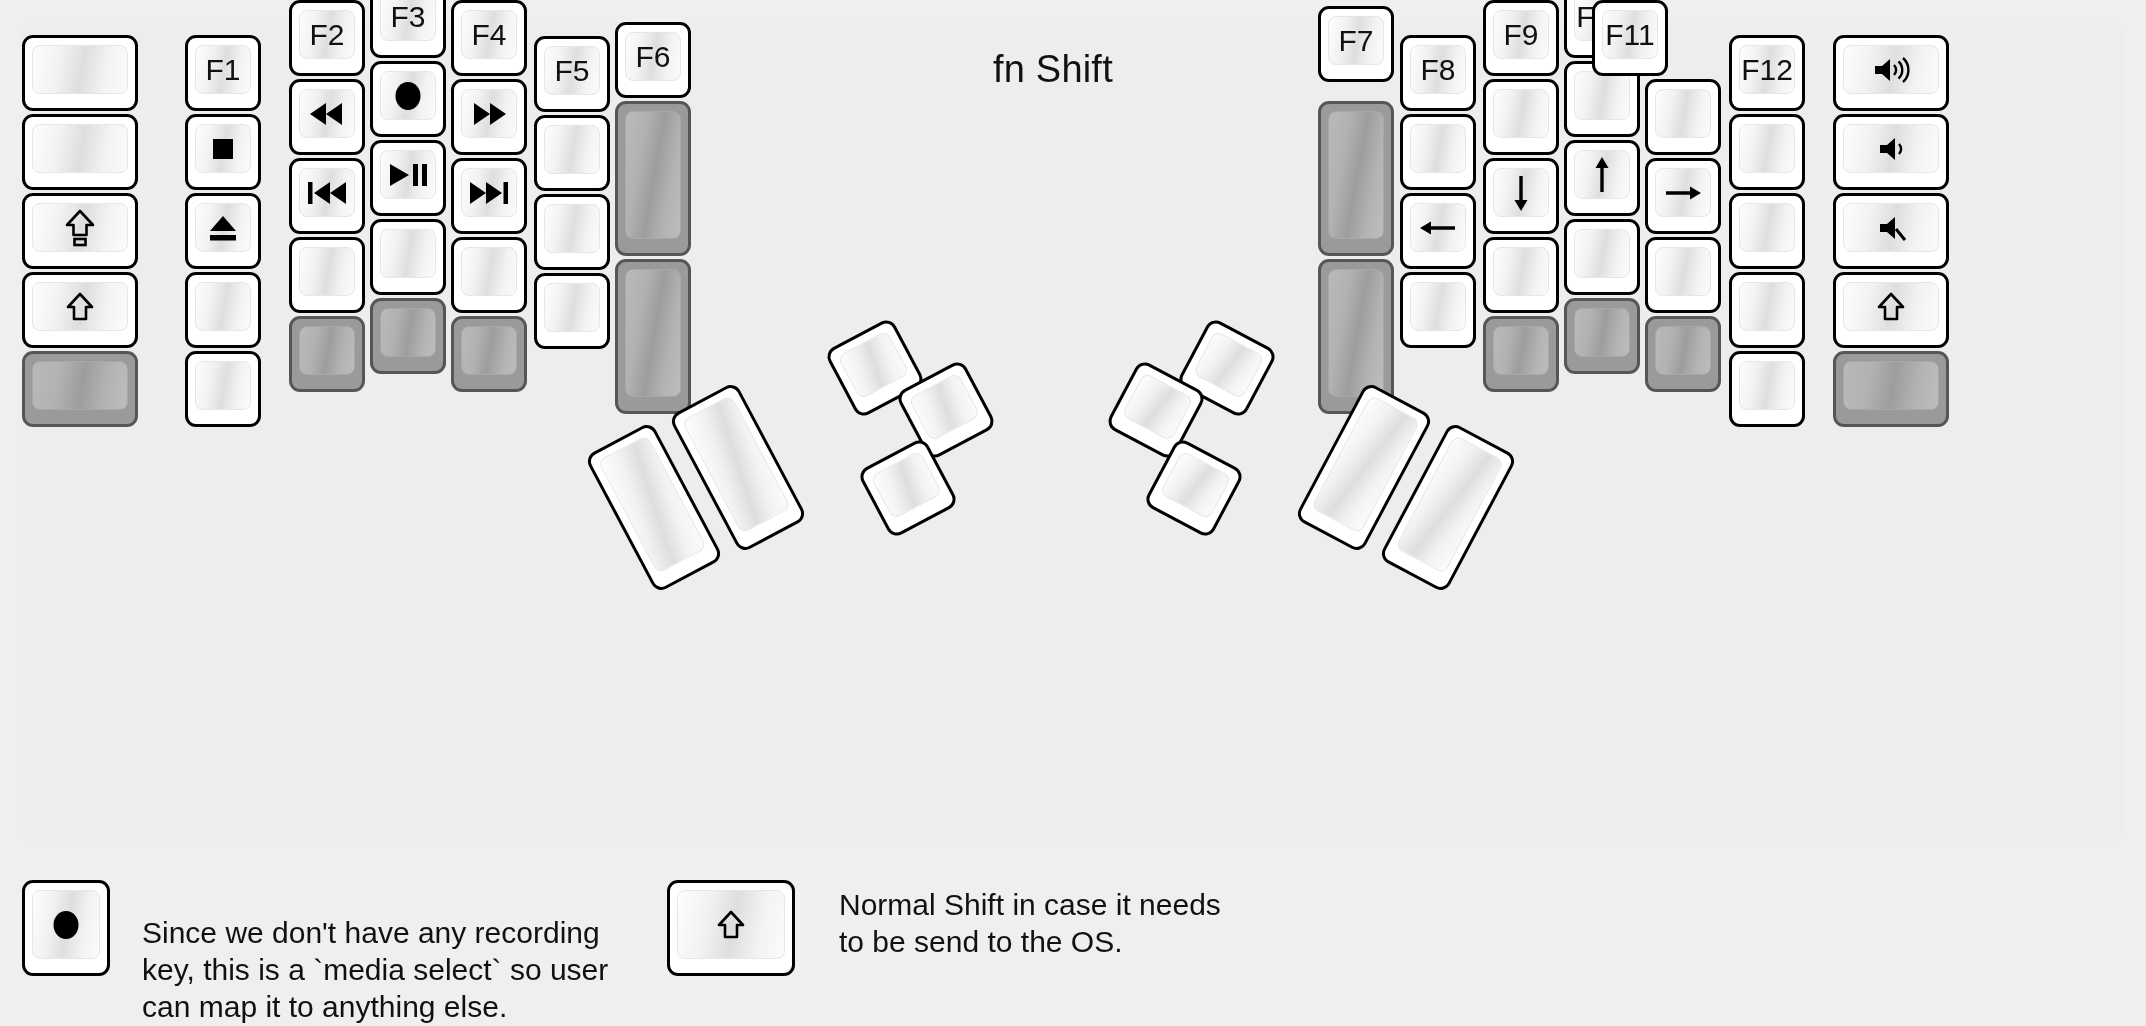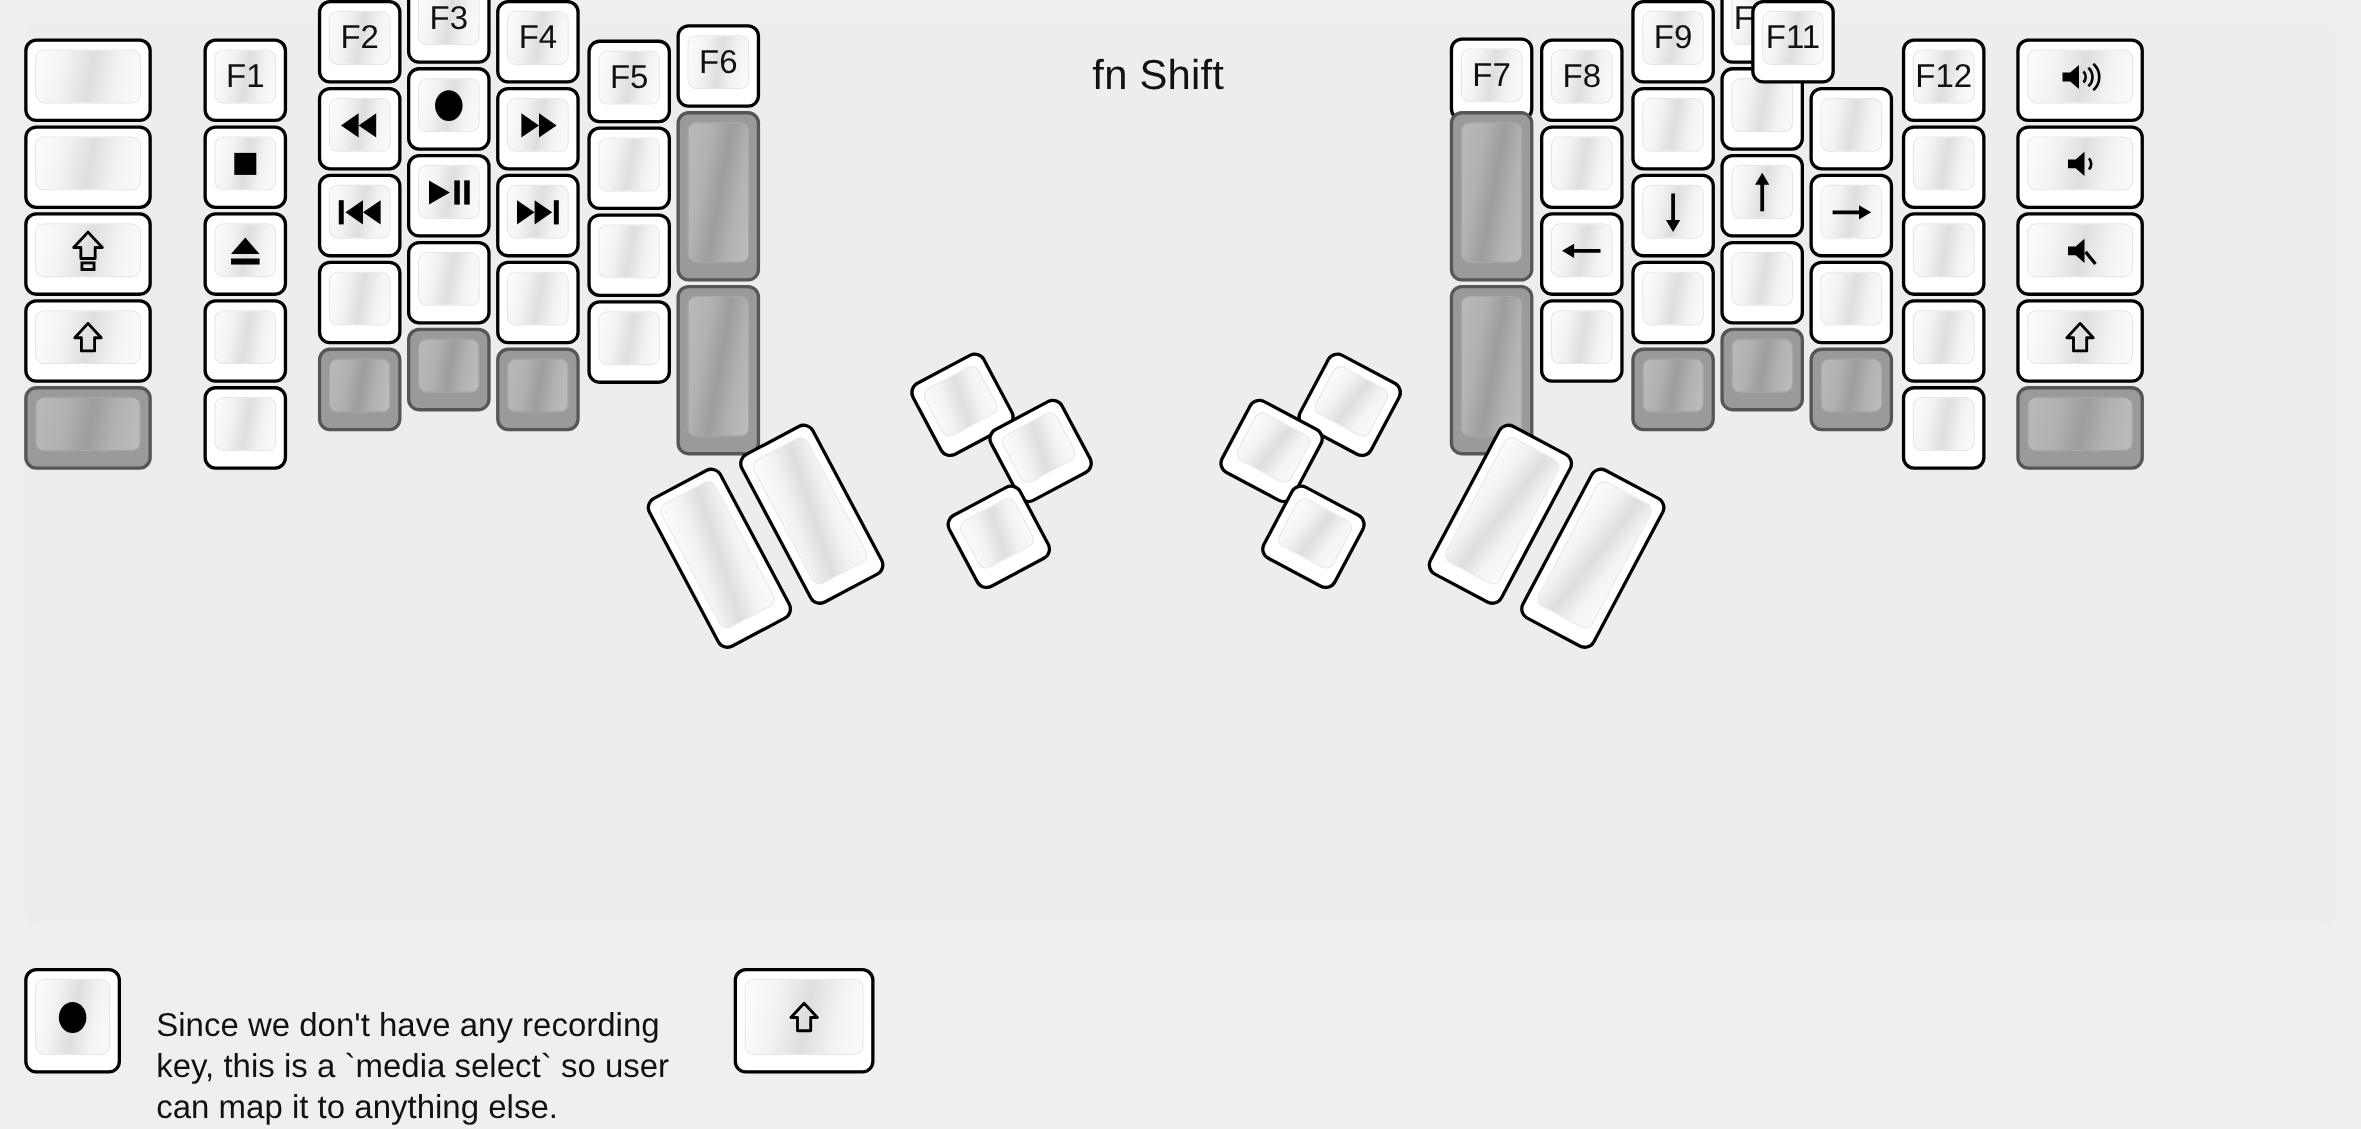--- a/index.html
+++ b/index.html
@@ -279,21 +279,21 @@
         <div class="cap">
           <span class="lbl">F6</span>
         </div>
       </div>
       <div class="key trans" style="left: 615px; top: 101px; width: 76px; height: 155px;">
         <div class="cap"></div>
       </div>
       <div class="key trans" style="left: 615px; top: 259px; width: 76px; height: 155px;">
         <div class="cap"></div>
       </div>
-      <div class="key" style="left: 1318px; top: 34px; width: 76px; height: 76px;">
+      <div class="key" style="left: 1318px; top: 6px; width: 76px; height: 76px;">
         <div class="cap">
           <span class="lbl">F7</span>
         </div>
       </div>
       <div class="key trans" style="left: 1318px; top: 101px; width: 76px; height: 155px;">
         <div class="cap"></div>
       </div>
       <div class="key trans" style="left: 1318px; top: 259px; width: 76px; height: 155px;">
         <div class="cap"></div>
       </div>
@@ -502,17 +502,19 @@
     <div class="legend-item" style="left:645px;width:620px;">
       <div class="legend-key wide">
         <div class="cap">
           <span class="glyph">
             <svg width="30" height="34" viewBox="0 0 30 34">
                 <path d="M15 4 L27 17 L21 17 L21 29 L9 29 L9 17 L3 17 Z" fill="none" stroke="#000" stroke-width="2.6" stroke-linejoin="round"></path>
               </svg>
           </span>
         </div>
       </div>
+      <div class="legend-text" style="left:172px;top:14px;">Normal Shift in case it needs
+to be send to the OS.</div>
     </div>
 
   </div>
 
 </div>
 
 </body></html>

